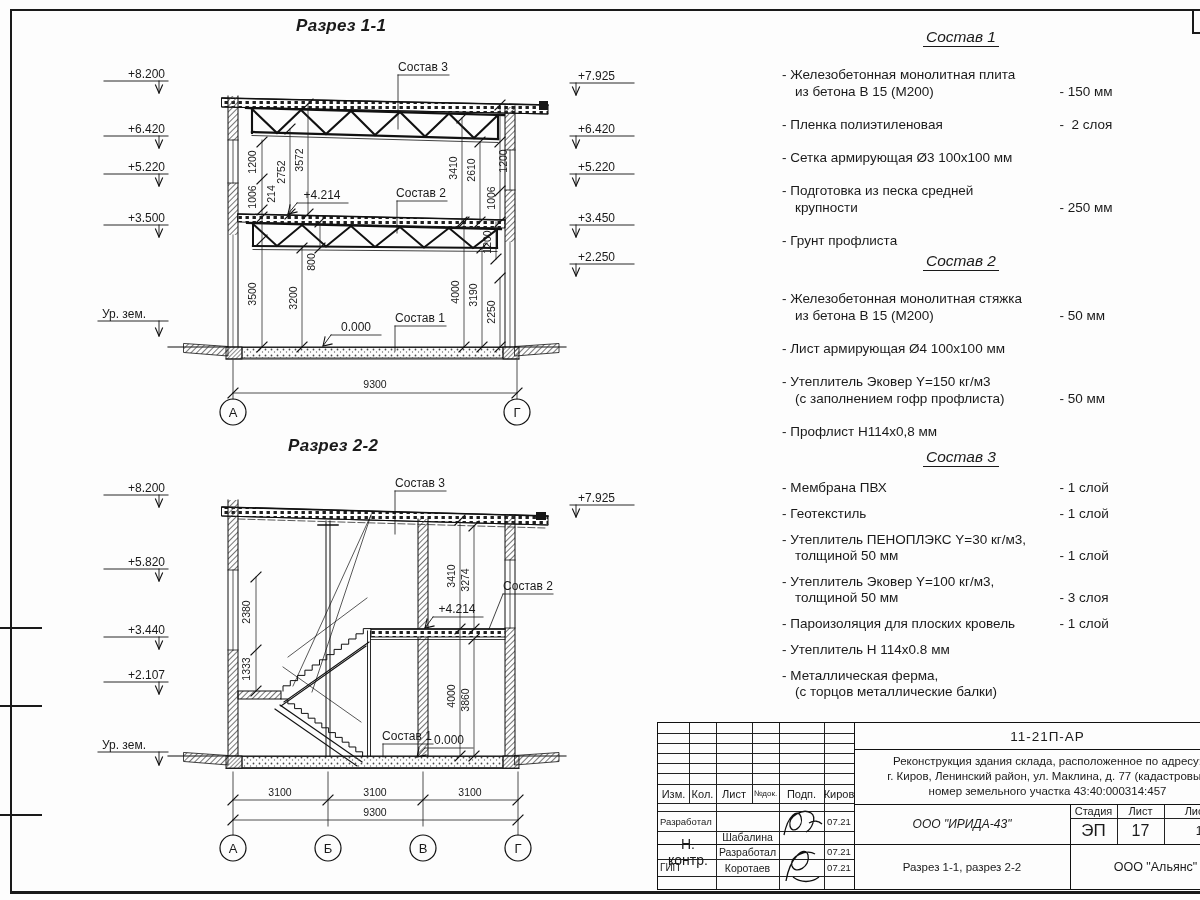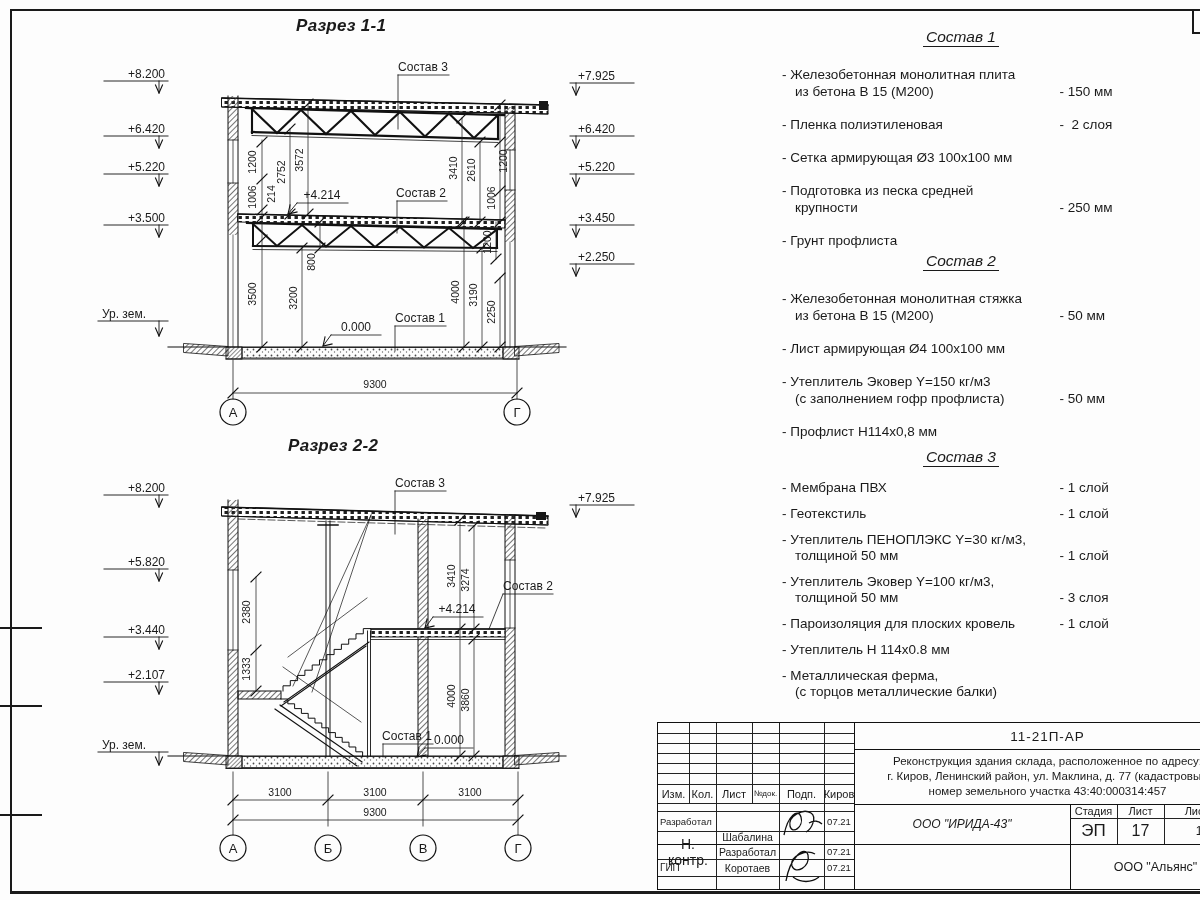--- a/index.html
+++ b/index.html
@@ -624,20 +624,21 @@
     <path d="M7,42 C11,18 26,6 29,16 C32,28 16,36 13,27 C10,17 28,10 36,15 M14,38 C22,44 32,44 40,38" stroke="#111" stroke-width="1.3" fill="none"></path>
   </svg>
 
   <div class="cell" style="left:196px;top:0;width:387px;height:26px;font-size:13.5px;letter-spacing:1px">11-21П-АР</div>
   <div class="cell" style="left:196px;top:26px;width:387px;height:55px;font-size:11.5px;line-height:15px;flex-direction:column">
     <div>Реконструкция здания склада, расположенное по адресу:</div>
     <div>г. Киров, Ленинский район, ул. Маклина, д. 77 (кадастровый</div>
     <div>номер земельного участка 43:40:000314:457</div>
   </div>
   <div class="cell" style="left:196px;top:81px;width:216px;height:40px;font-size:12px;font-style:italic">ООО "ИРИДА-43"</div>
+  <div class="cell" style="left:196px;top:121px;width:216px;height:45px;font-size:11.5px">Разрез 1-1, разрез 2-2</div>
   <div class="cell" style="left:412px;top:81px;width:47px;height:14px;font-size:11px">Стадия</div>
   <div class="cell" style="left:459px;top:81px;width:47px;height:14px;font-size:11px">Лист</div>
   <div class="cell" style="left:506px;top:81px;width:77px;height:14px;font-size:11px">Листов</div>
   <div class="cell" style="left:412px;top:95px;width:47px;height:26px;font-size:17px">ЭП</div>
   <div class="cell" style="left:459px;top:95px;width:47px;height:26px;font-size:16px">17</div>
   <div class="cell" style="left:506px;top:95px;width:77px;height:26px;font-size:12px">18</div>
   <div class="cell" style="left:412px;top:121px;width:171px;height:45px;font-size:12.5px">ООО "Альянс"</div>
 </div>
 
 </body></html>

